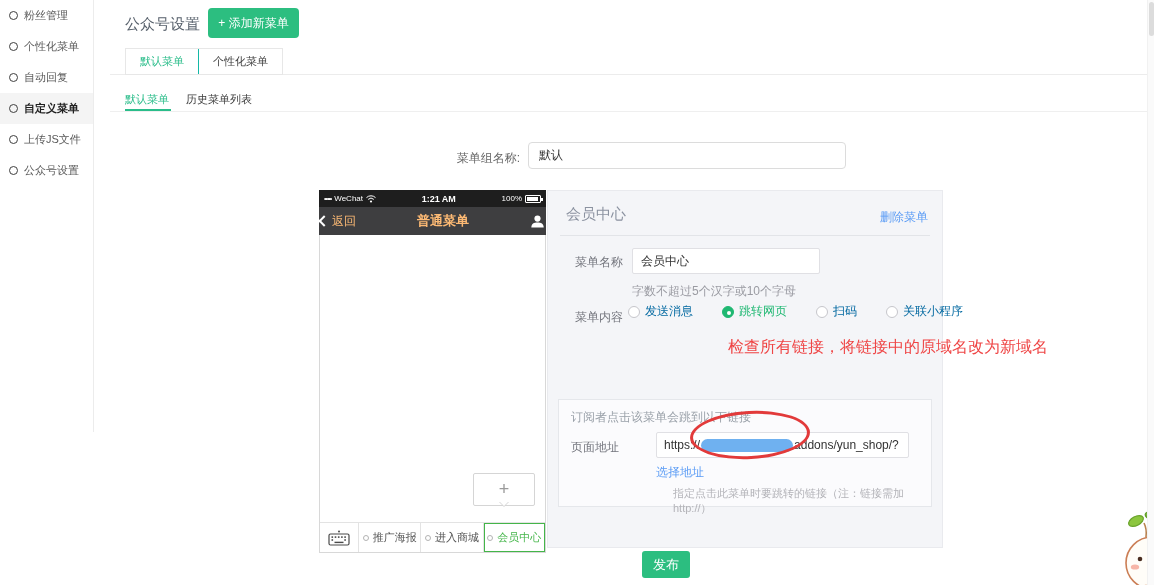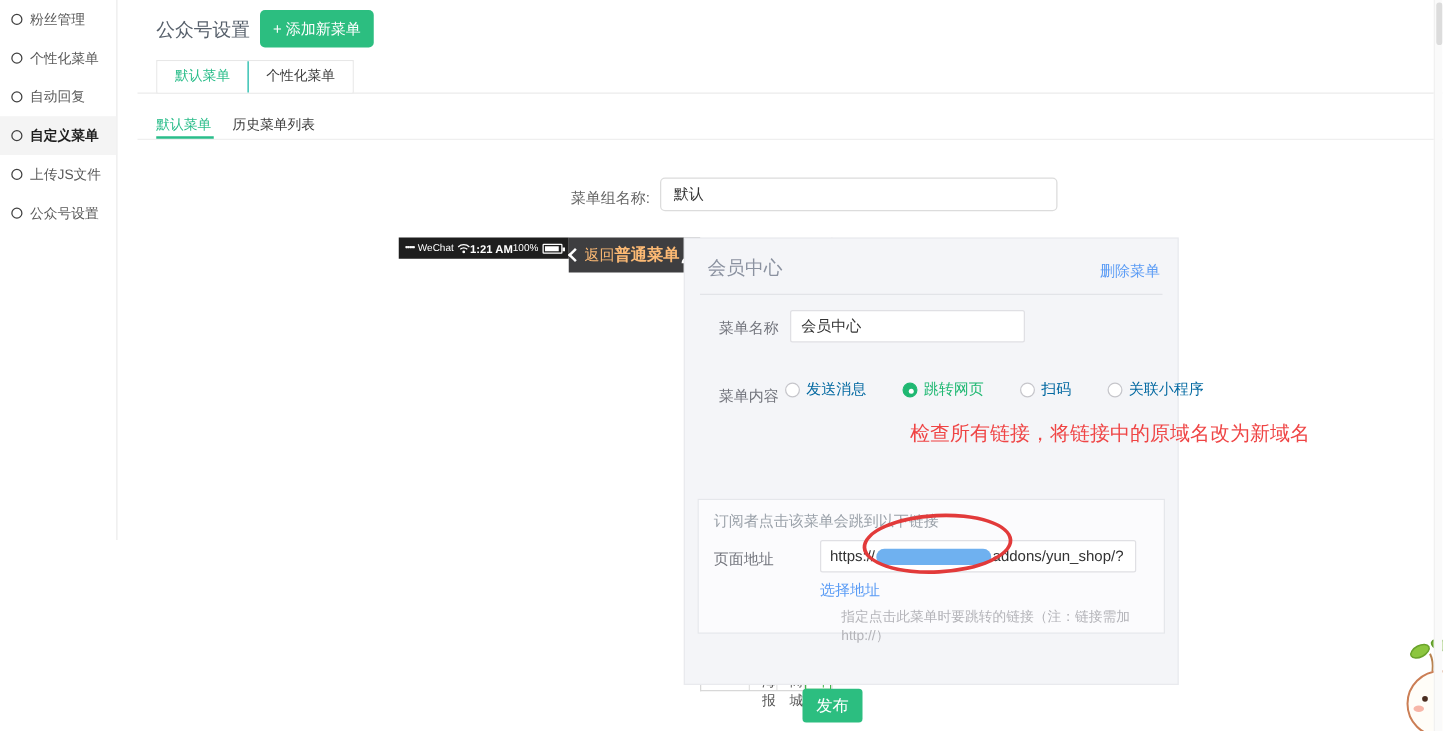--- a/index.html
+++ b/index.html
@@ -39,21 +39,21 @@
 
   
   .group-label { position:absolute; left:420px; top:150px; width:100px;
     text-align:right; font-size:12px; color:#666; }
   .group-input { position:absolute; left:528px; top:142px; width:318px; height:27px;
     border:1px solid #dcdcdc; border-radius:4px; padding:0 10px; font-size:12px;
     color:#333; outline:none; font-family:inherit; }
 
   
   .phone { position:absolute; left:319px; top:190px; width:227px; height:363px;
-    display:flex; flex-direction:row; }
+    display:flex; flex-direction:column; }
   .ph-status { height:17px; background:#1e1e1e; color:#fff; display:flex;
     align-items:center; padding:0 5px; font-size:8px; flex:none; }
   .ph-dots { letter-spacing:-1px; font-size:7px; margin-right:3px; }
   .ph-carrier { font-size:8px; }
   .ph-wifi { margin-left:3px; }
   .ph-time { flex:1; text-align:center; font-size:9px; font-weight:bold; }
   .ph-batt-pct { font-size:8px; margin-right:3px; }
   .ph-batt { width:16px; height:8px; border:1px solid #fff; border-radius:1px;
     position:relative; }
   .ph-batt::before { content:""; position:absolute; left:1px; top:1px; bottom:1px;
@@ -253,20 +253,21 @@
     </div>
   </div>
 
   <div class="panel">
     <div class="panel-title">会员中心</div>
     <a class="panel-del">删除菜单</a>
     <div class="panel-divider"></div>
 
     <div class="fld-label" style="left:27px; top:63px;">菜单名称</div>
     <input class="name-input" type="text" value="会员中心" style="">
+    <div class="name-hint">字数不超过5个汉字或10个字母</div>
 
     <div class="fld-label" style="left:27px; top:118px;">菜单内容</div>
     <div class="radio-row">
       <label class="radio-opt">
         <span class="rb"></span>
         <span>发送消息</span>
       </label>
       <label class="radio-opt on">
         <span class="rb"></span>
         <span>跳转网页</span>

